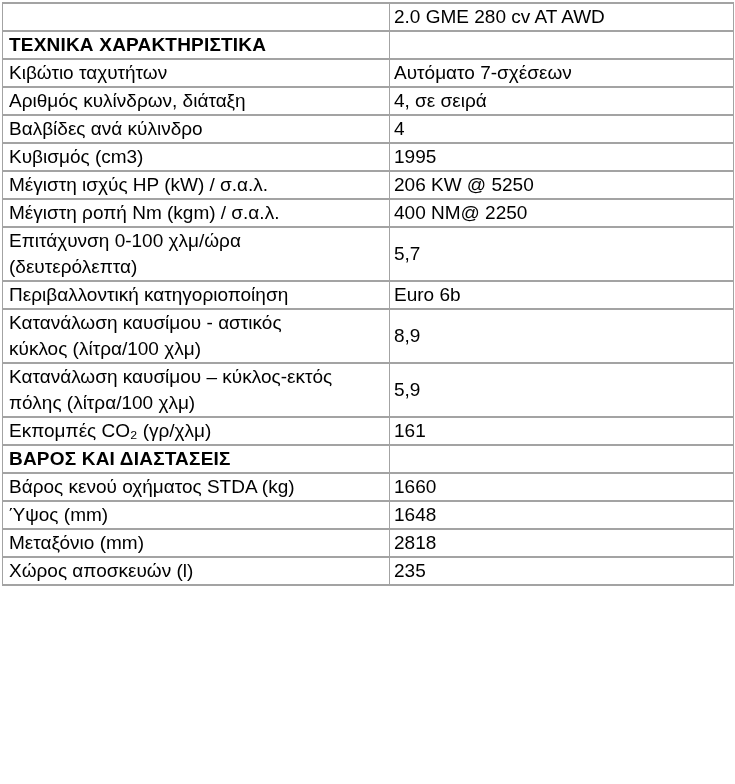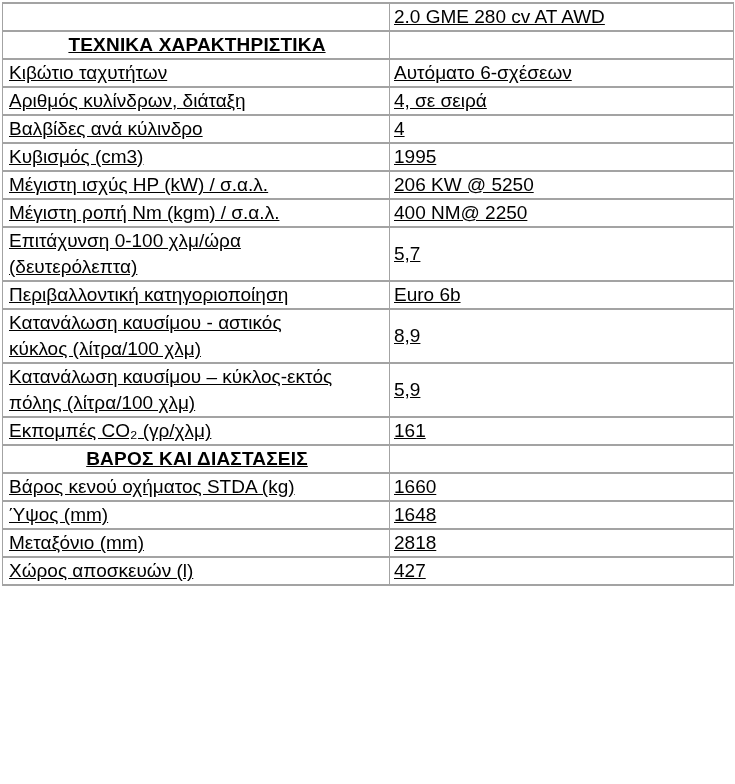--- a/index.html
+++ b/index.html
@@ -14,39 +14,37 @@
   .page {
     padding: 2px 1px 2px 2px;
   }
   table.specs {
     border-collapse: collapse;
     table-layout: fixed;
     width: 731px;
     font-family: "Liberation Sans", sans-serif;
     font-size: 19px;
     color: #000000;
-    text-decoration: underline;
   }
   col.label-col { width: 387px; }
   col.value-col { width: 344px; }
   td {
     border: 2px solid #a3a3a3;
     border-left-width: 1px;
     border-right-width: 1px;
     padding: 0 4px 0 6px;
     line-height: 26px;
     vertical-align: middle;
     overflow: hidden;
   }
   td.value { padding-left: 4px; }
   td.label { white-space: pre-line; }
   tr.section td.label {
     font-weight: bold;
     letter-spacing: 0.2px;
-    text-align: center;
   }
 </style>
 </head>
 <body>
 
 <div class="page">
   <table class="specs">
     <colgroup>
       <col class="label-col">
       <col class="value-col">
@@ -55,21 +53,21 @@
         <tr class="header">
           <td class="label"></td>
           <td class="value">2.0 GME 280 cv AT AWD</td>
         </tr>
         <tr class="section">
           <td class="label">ΤΕΧΝΙΚΑ ΧΑΡΑΚΤΗΡΙΣΤΙΚΑ</td>
           <td class="value"></td>
         </tr>
         <tr class="spec">
           <td class="label">Κιβώτιο ταχυτήτων</td>
-          <td class="value">Αυτόματο 6-σχέσεων</td>
+          <td class="value">Αυτόματο 7-σχέσεων</td>
         </tr>
         <tr class="spec">
           <td class="label">Αριθμός κυλίνδρων, διάταξη</td>
           <td class="value">4, σε σειρά</td>
         </tr>
         <tr class="spec">
           <td class="label">Βαλβίδες ανά κύλινδρο</td>
           <td class="value">4</td>
         </tr>
         <tr class="spec">
@@ -118,17 +116,17 @@
         <tr class="spec">
           <td class="label">Ύψος (mm)</td>
           <td class="value">1648</td>
         </tr>
         <tr class="spec">
           <td class="label">Μεταξόνιο (mm)</td>
           <td class="value">2818</td>
         </tr>
         <tr class="spec">
           <td class="label">Χώρος αποσκευών (l)</td>
-          <td class="value">427</td>
+          <td class="value">235</td>
         </tr>
       </tbody>
   </table>
 </div>
 
 </body></html>

